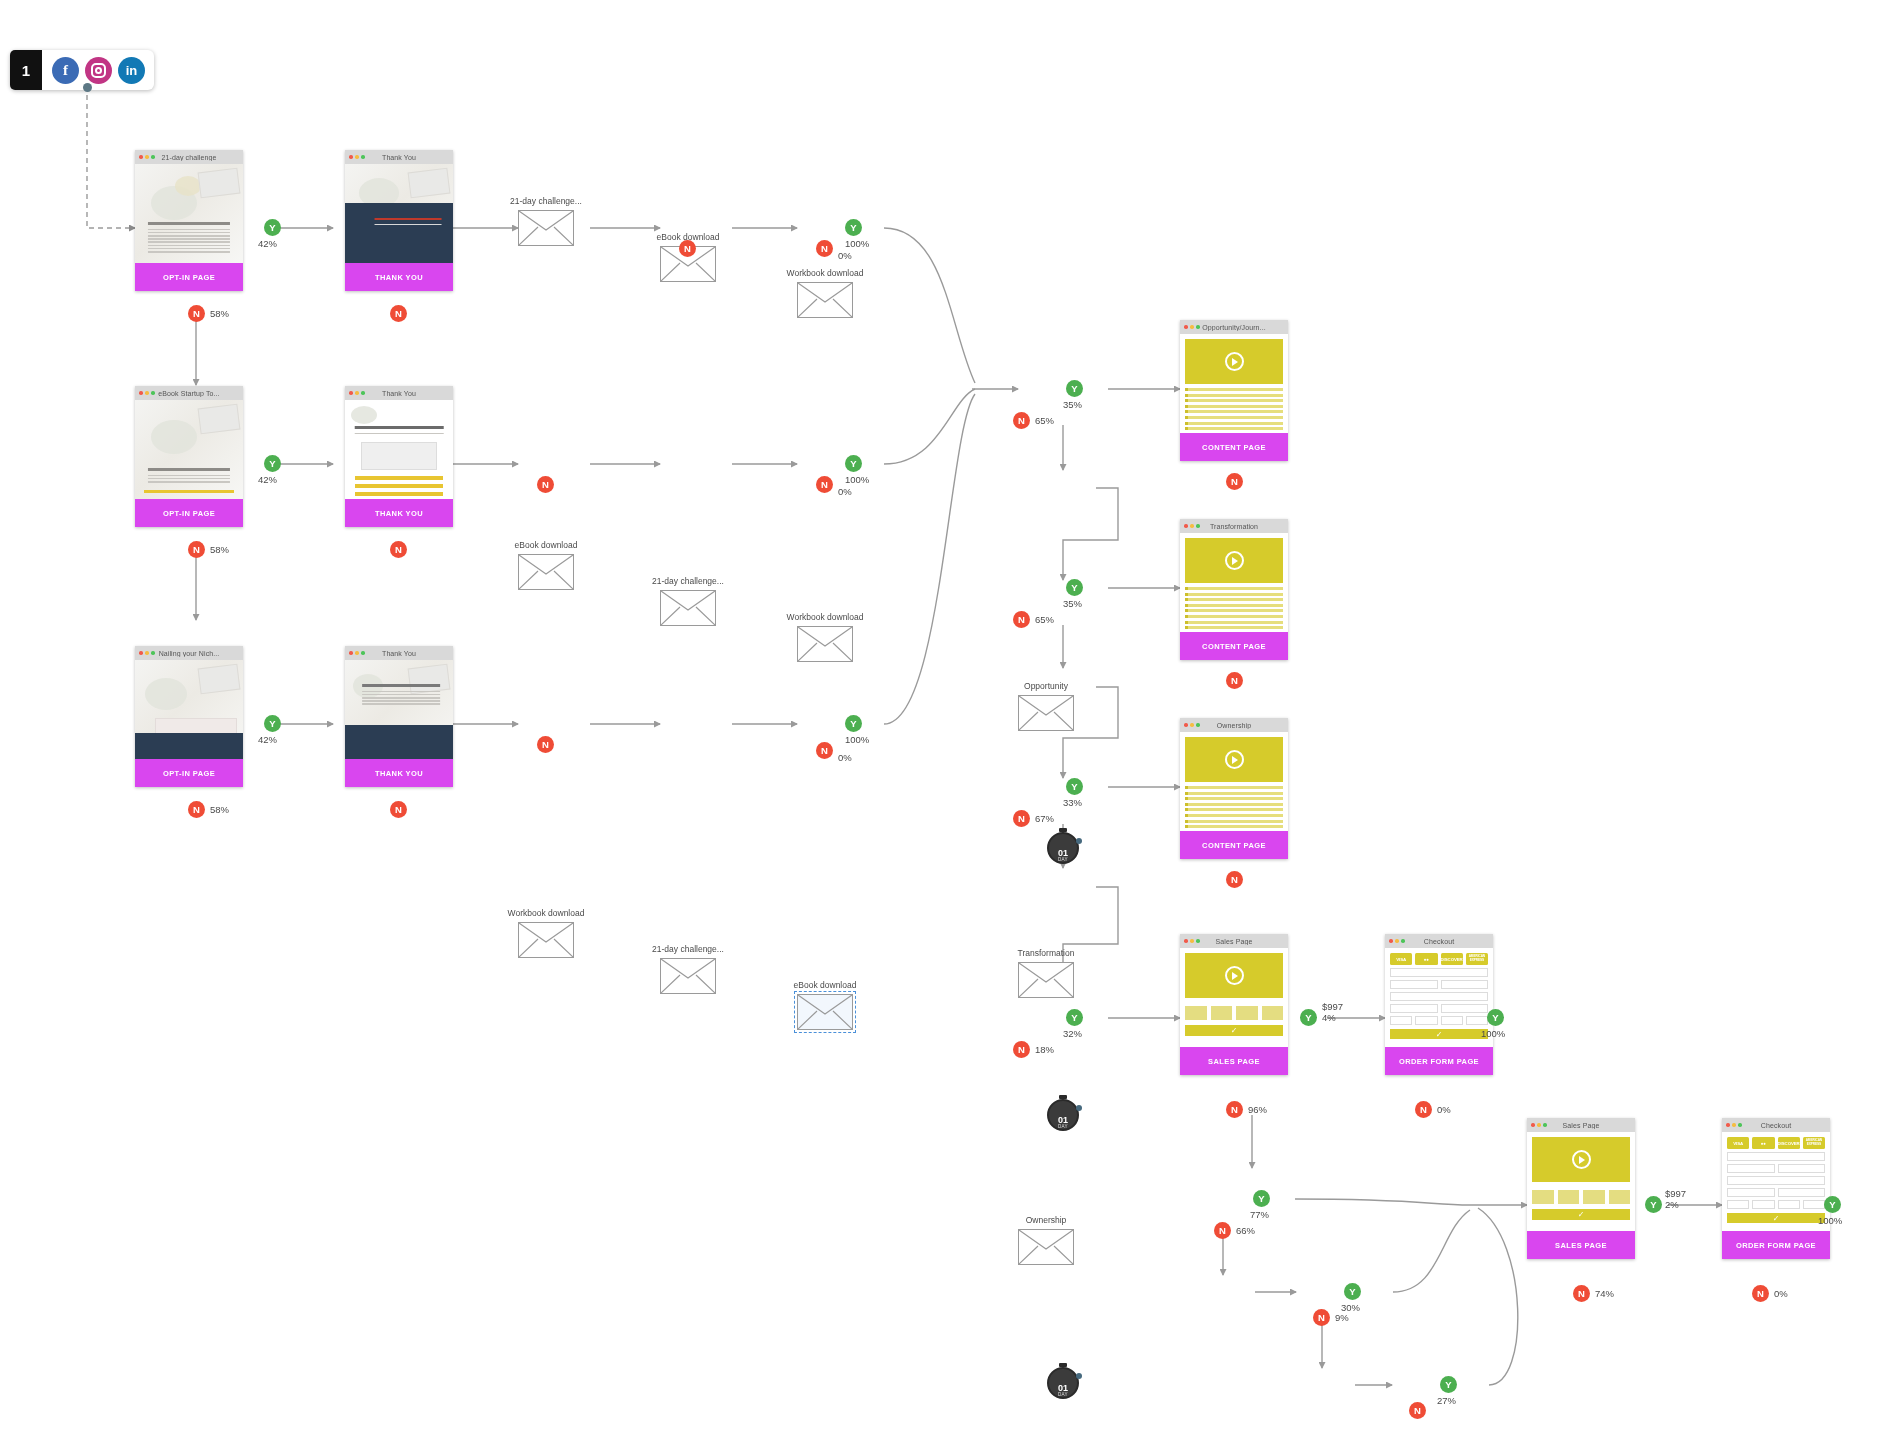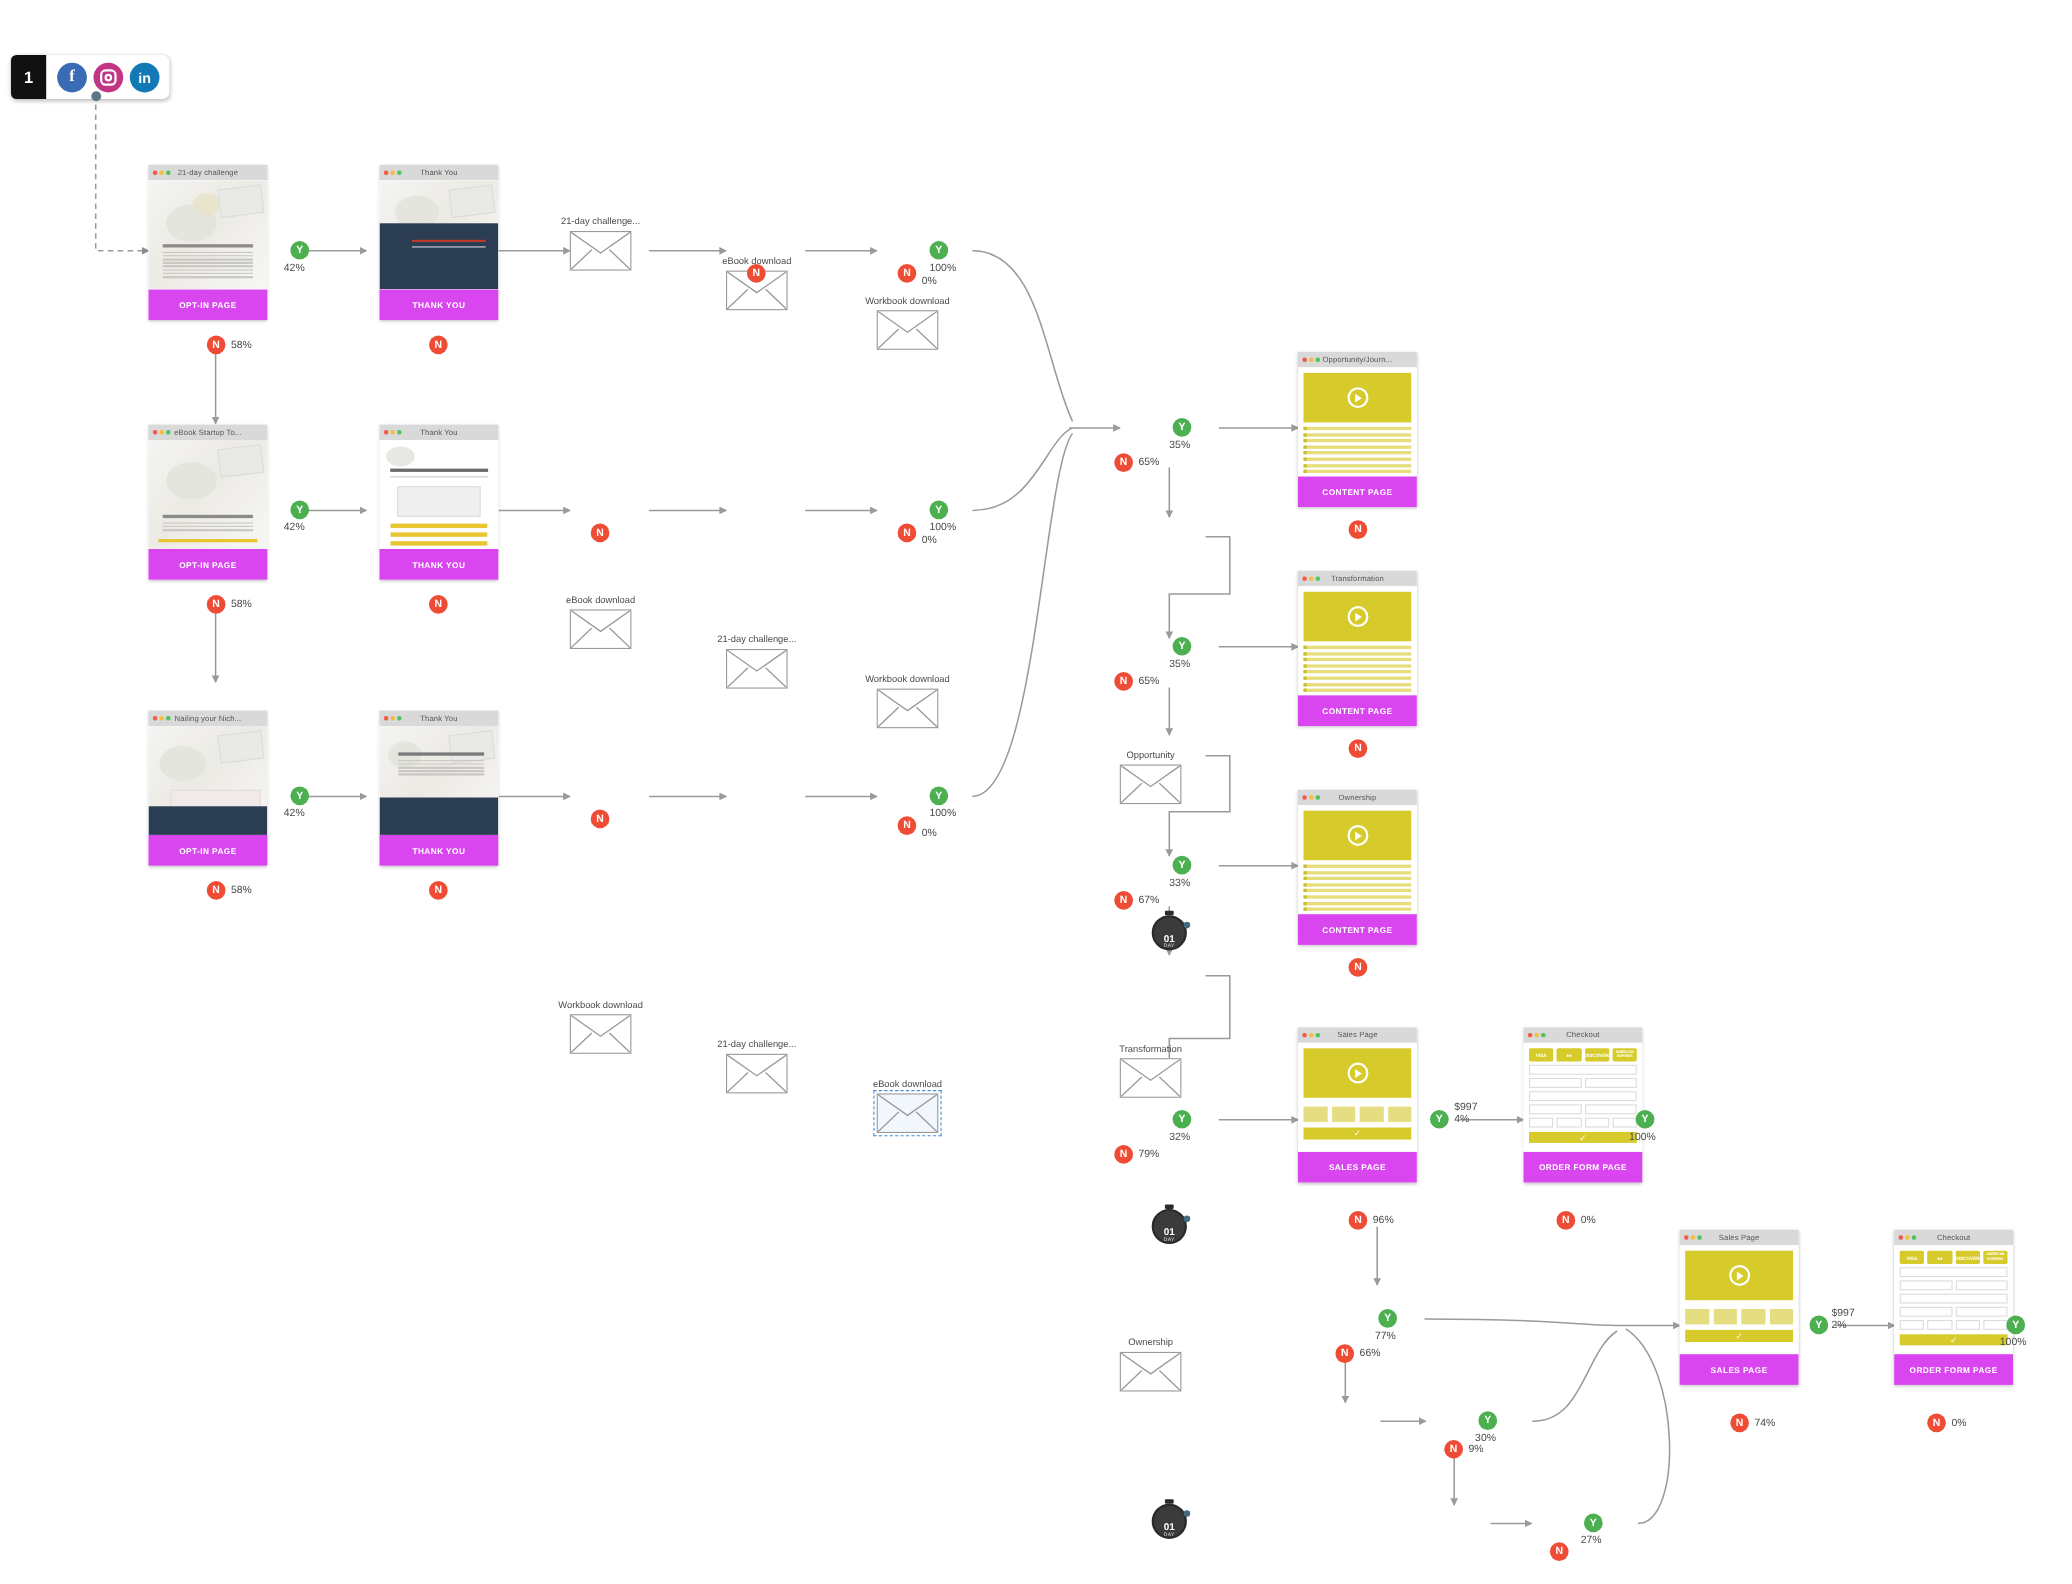--- a/index.html
+++ b/index.html
@@ -603,21 +603,21 @@
   <div class="node timer" style="left:1047px;top:871px;">
     <div>
       <div class="tnum">01</div>
       <div class="tunit">DAY</div>
     </div>
   </div>
 
   <div class="node badge y" style="left:1066px;top:1009px;">Y</div>
   <div class="node pct" style="left:1063px;top:1028px;">32%</div>
   <div class="node badge n" style="left:1013px;top:1041px;">N</div>
-  <div class="node pct" style="left:1035px;top:1044px;">79%</div>
+  <div class="node pct" style="left:1035px;top:1044px;">18%</div>
 
   <div class="node page" style="left:1180px;top:934px;">
     <div class="page-bar">
       <span class="dots">
         <i class="dot r"></i>
           <i class="dot y"></i>
           <i class="dot g"></i>
         </span>
       <span class="page-title">Sales Page</span>
     </div>

